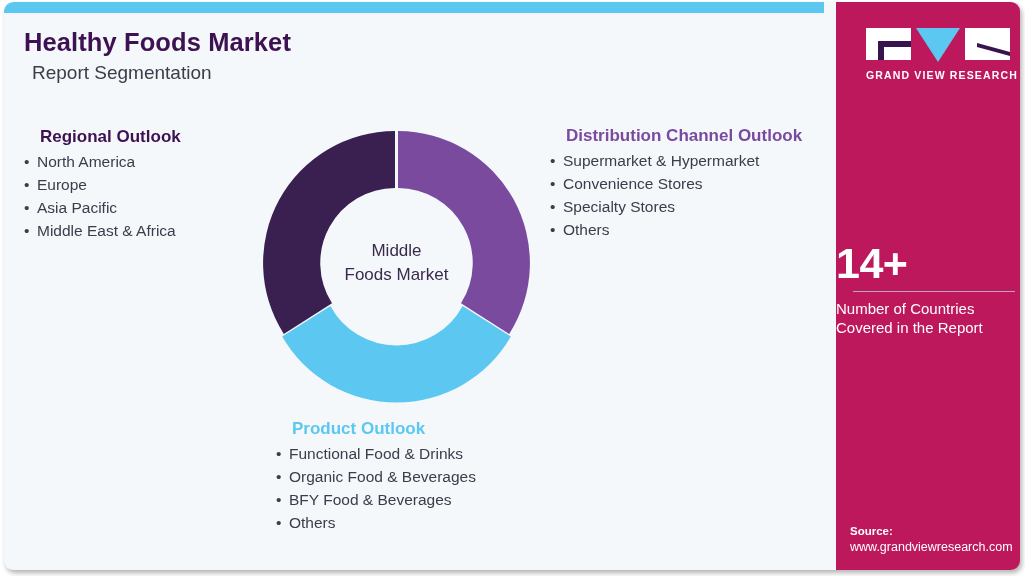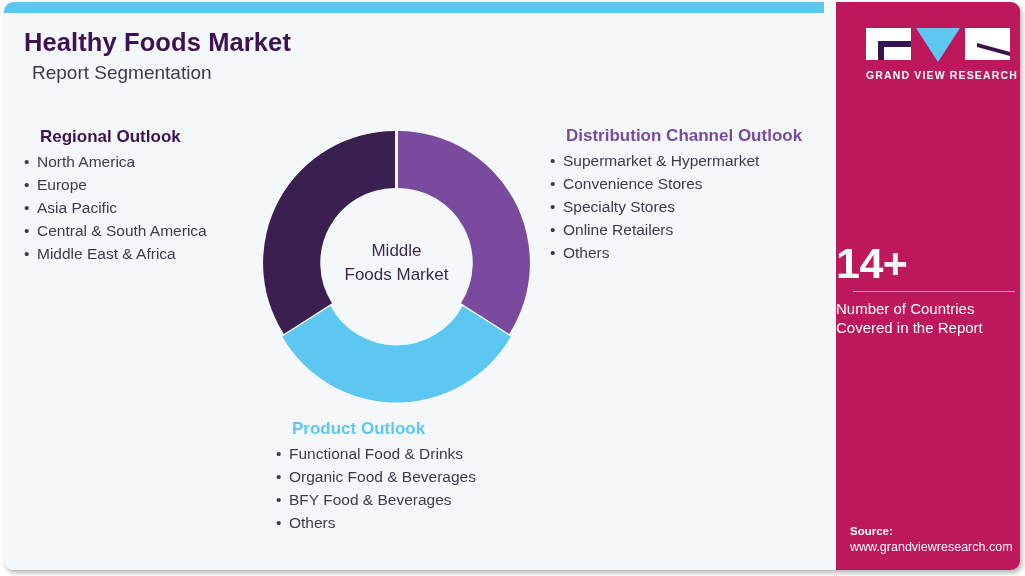--- a/index.html
+++ b/index.html
@@ -258,32 +258,30 @@
         <span>Foods Market</span>
       </div>
     </div>
 
     <div class="outlook" id="regional-outlook">
       <div class="group-title">Regional Outlook</div>
       <ul>
         <li><span class="bullet">•</span><span>North America</span></li>
         <li><span class="bullet">•</span><span>Europe</span></li>
         <li><span class="bullet">•</span><span>Asia Pacific</span></li>
-        <li><span class="bullet">•</span><span>Central &amp; South America</span></li>
         <li><span class="bullet">•</span><span>Middle East &amp; Africa</span></li>
       </ul>
     </div>
 
     <div class="outlook" id="distribution-outlook">
       <div class="group-title">Distribution Channel Outlook</div>
       <ul>
         <li><span class="bullet">•</span><span>Supermarket &amp; Hypermarket</span></li>
         <li><span class="bullet">•</span><span>Convenience Stores</span></li>
         <li><span class="bullet">•</span><span>Specialty Stores</span></li>
-        <li><span class="bullet">•</span><span>Online Retailers</span></li>
         <li><span class="bullet">•</span><span>Others</span></li>
       </ul>
     </div>
 
     <div class="outlook" id="product-outlook">
       <div class="group-title">Product Outlook</div>
       <ul>
         <li><span class="bullet">•</span><span>Functional Food &amp; Drinks</span></li>
         <li><span class="bullet">•</span><span>Organic Food &amp; Beverages</span></li>
         <li><span class="bullet">•</span><span>BFY Food &amp; Beverages</span></li>

